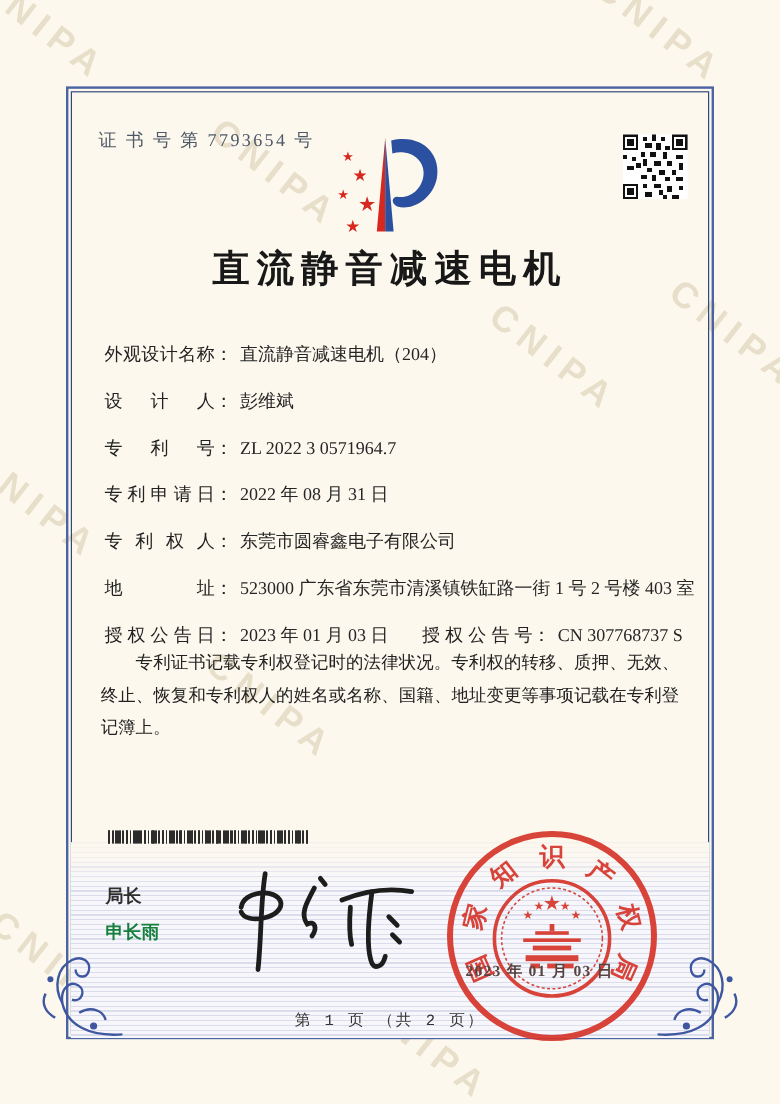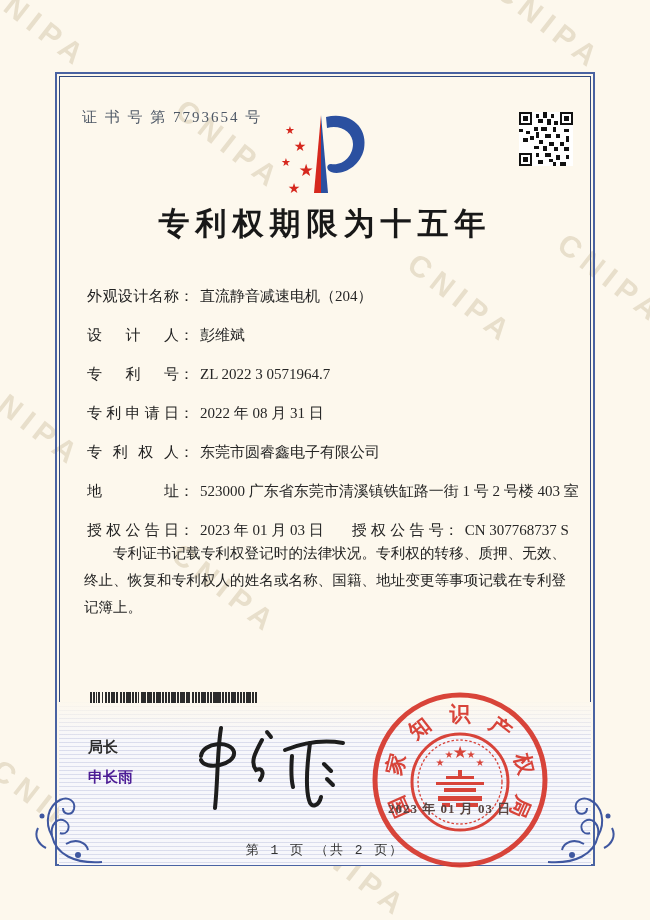--- a/index.html
+++ b/index.html
@@ -74,21 +74,21 @@
       #f7f7fb;
   }
   .issuer-title{
     position:absolute;left:88px;top:738px;
     font-family:"Liberation Sans","DejaVu Sans",sans-serif;
     font-size:15px;font-weight:bold;color:#2e2e2e;
   }
   .issuer-name{
     position:absolute;left:88px;top:768px;
     font-family:"Liberation Sans","DejaVu Sans",sans-serif;
-    font-size:15px;font-weight:bold;color:#4c1d95;
+    font-size:15px;font-weight:bold;color:#15803d;
   }
   .signature{position:absolute;left:188px;top:720px;width:165px;height:98px;}
   .seal{position:absolute;left:368px;top:688px;width:185px;height:185px;}
   .seal-date{
     position:absolute;left:388px;top:800px;width:150px;
     font-size:13px;letter-spacing:1px;color:#574440;font-weight:bold;
     white-space:nowrap;
   }
   .ornament{position:absolute;width:78px;height:78px;}
   .ornament.bl{left:26px;top:792px;}
@@ -177,21 +177,21 @@
         <rect x="14" y="22" width="3" height="2"></rect>
       <rect x="20" y="23" width="2" height="3"></rect>
         <rect x="25" y="23" width="2" height="2"></rect>
         <rect x="10" y="26" width="3" height="2"></rect>
       <rect x="16" y="25" width="2" height="2"></rect>
         <rect x="22" y="27" width="3" height="2"></rect>
         <rect x="18" y="27" width="2" height="2"></rect>
     </g>
   </svg>
 
-  <div class="title">专利权期限为十五年</div>
+  <div class="title">直流静音减速电机</div>
 
   <div class="fields">
     <div class="field-row">
       <span class="field-label">外观设计名称</span><span class="field-colon">：</span><span class="field-value">直流静音减速电机（204）</span>
     </div>
     <div class="field-row">
       <span class="field-label">设计人</span><span class="field-colon">：</span><span class="field-value">彭维斌</span>
     </div>
     <div class="field-row">
       <span class="field-label">专利号</span><span class="field-colon">：</span><span class="field-value">ZL 2022 3 0571964.7</span>

